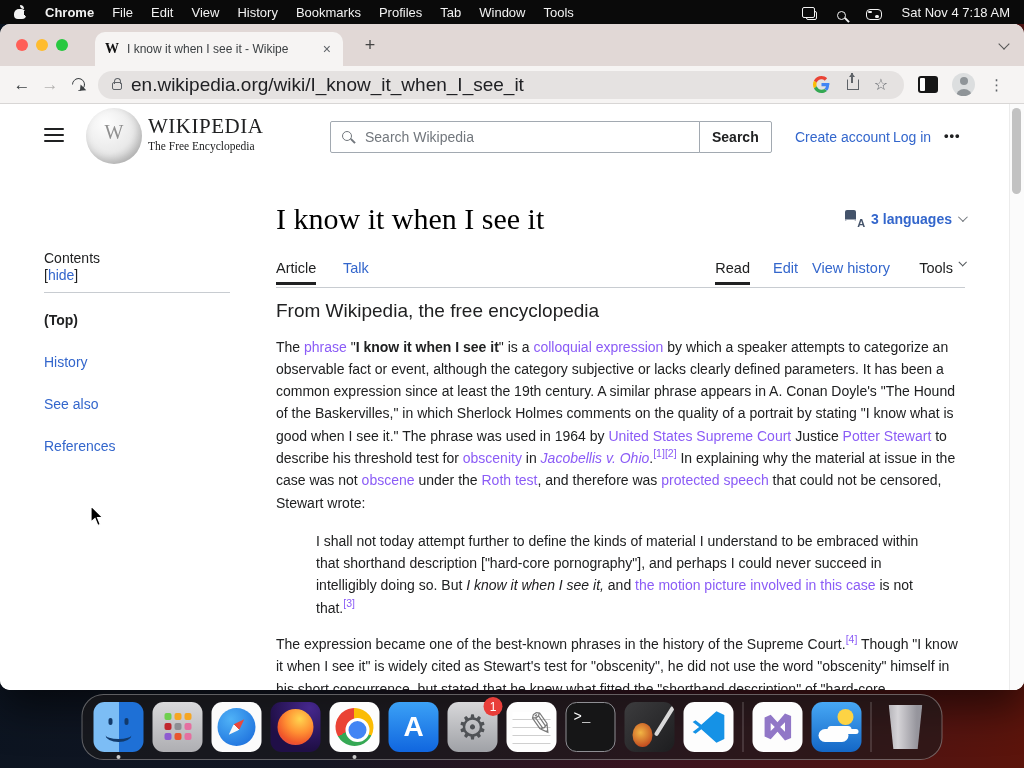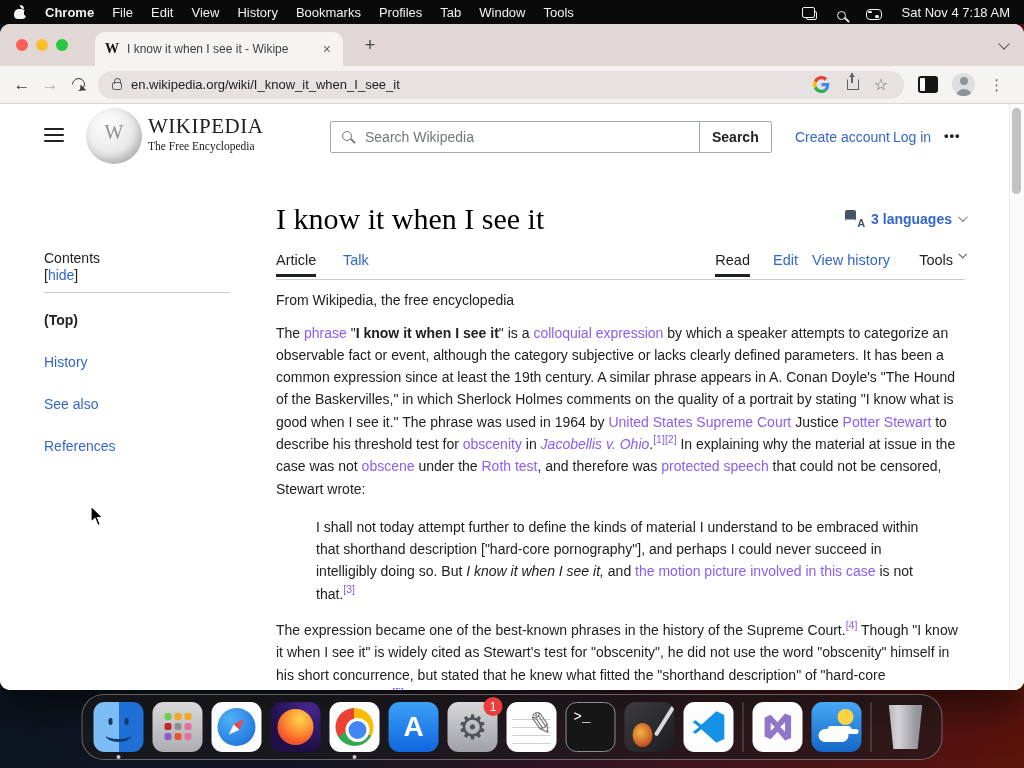--- a/index.html
+++ b/index.html
@@ -49,21 +49,21 @@
   .toolbar { position:absolute; top:42px; left:0; right:0; height:38px; background:#f6f4f3;
     display:flex; align-items:center; padding:0 8px; border-bottom:1px solid #d8d6d5; }
   .navbtn { width:28px; height:28px; display:flex; align-items:center; justify-content:center; font-size:17px; color:#3c4043; border-radius:50%; flex:none;}
   .navbtn.dim { color:#b3b1b0; }
   .reload-ic { width:13px; height:13px; border:1.8px solid #3c4043; border-radius:50%; border-bottom-color:transparent; position:relative; transform:rotate(45deg); }
   .reload-ic::after { content:""; position:absolute; right:-4px; bottom:-2px; border:4px solid transparent; border-top:5px solid #3c4043; }
   .omnibox { margin-left:6px; width:806px; height:28px; background:#e5e2e1; border-radius:14px;
     display:flex; align-items:center; padding:0 12px; flex:none; }
   .lock { width:10px; height:8px; border:1.5px solid #5f6368; border-radius:2px; position:relative; margin:2px 9px 0 2px; flex:none;}
   .lock::before { content:""; position:absolute; top:-5px; left:1px; width:5px; height:5px; border:1.5px solid #5f6368; border-bottom:none; border-radius:4px 4px 0 0; }
-  .url { font-size:13px; color:#202124; flex:1; white-space:nowrap; overflow:hidden; }
+  .url { font-size:19px; color:#202124; flex:1; white-space:nowrap; overflow:hidden; }
   .g-ic { flex:none; margin:0 6px; display:flex; }
   .share { width:12px; height:11px; border:1.5px solid #5f6368; border-top-color:transparent; position:relative; margin:0 11px; flex:none;}
   .share::before { content:""; position:absolute; left:3.7px; top:-7px; width:1.6px; height:10px; background:#5f6368; }
   .share::after { content:""; position:absolute; left:1.2px; top:-10px; border:3.4px solid transparent; border-bottom:4.5px solid #5f6368; }
   .star { font-size:16px; color:#5f6368; margin:0 4px; flex:none;}
   .tb-right { display:flex; align-items:center; gap:14px; margin-left:14px; }
   .side-ic { width:20px; height:17px; background:#161616; border-radius:3px; position:relative; }
   .side-ic::before { content:""; position:absolute; left:2px; top:2px; bottom:2px; width:5px; background:#fff; border-radius:1px; }
   .avatar { width:23px; height:23px; border-radius:50%; background:#dcdedf; position:relative; overflow:hidden; }
   .avatar::before { content:""; position:absolute; top:4px; left:7.5px; width:8px; height:8px; border-radius:50%; background:#8f9498; }
@@ -104,30 +104,30 @@
   .main { position:absolute; left:276px; top:96px; width:689px; }
   .art-title { font-family:"Liberation Serif", serif; font-size:30px; font-weight:400; color:#000; line-height:1.25; }
   .lang-btn { position:absolute; right:0; top:10px; display:flex; align-items:center; gap:6px; }
   .lang-ic { width:20px; height:17px; position:relative; }
   .lang-ic::before { content:""; position:absolute; left:0; top:0; width:11px; height:11px; border-radius:2px; background:#44536a;
     box-shadow:inset 0 -7px 0 -5.5px #fff, inset 0 -3px 0 -1.5px #44536a; }
   .lang-ic::after { content:"A"; position:absolute; right:0; bottom:-2px; font-size:11px; font-weight:700; color:#44536a; }
   .lang-label { font-size:14px; font-weight:700; color:#3366cc; }
   .lang-chev { width:7px; height:7px; border-right:1.6px solid #72777d; border-bottom:1.6px solid #72777d; transform:rotate(45deg) translateY(-2px); }
 
-  .viewsrow { position:relative; margin-top:12px; height:30px; border-bottom:1px solid #c8ccd1; font-size:14.5px; }
+  .viewsrow { position:relative; margin-top:20px; height:30px; border-bottom:1px solid #c8ccd1; font-size:14.5px; }
   .vtab { position:absolute; top:2px; }
   .vtab.active { color:#202122; }
   .vtab.active::after { content:""; position:absolute; left:0; right:0; bottom:-9px; height:2.5px; background:#202122; }
   .vt-article { left:0; } .vt-talk { left:67px; }
   .vt-read { right:215px; } .vt-edit { right:167px; } .vt-history { right:75px; }
   .vt-tools { right:0; color:#202122; display:flex; align-items:flex-start; gap:6px; }
   .tools-chev { width:6px; height:6px; border-right:1.5px solid #54595d; border-bottom:1.5px solid #54595d; transform:rotate(45deg) translateY(-1px); }
 
-  .subtitle { margin-top:12px; font-size:14px; color:#202122; }
+  .subtitle { margin-top:12px; font-size:19px; color:#202122; }
   .para { margin-top:14px; font-size:14px; line-height:22.3px; color:#202122; }
   .quote { margin:16px 0 0 40px; width:604px; font-size:14px; line-height:22.3px; color:#202122; }
   .para2 { margin-top:14px; }
   .link { color:#8b5cf6; cursor:pointer; }
   .bold { font-weight:700; }
   .italic { font-style:italic; }
   .sup { vertical-align:super; font-size:10.5px; line-height:0; }
 
   .scrolltrack { position:absolute; right:0; top:0; bottom:0; width:15px; background:#fbfbfb; border-left:1px solid #ececec; }
   .scrollthumb { position:absolute; right:3px; top:4px; width:9px; height:86px; background:#c2c2c2; border-radius:5px; }

